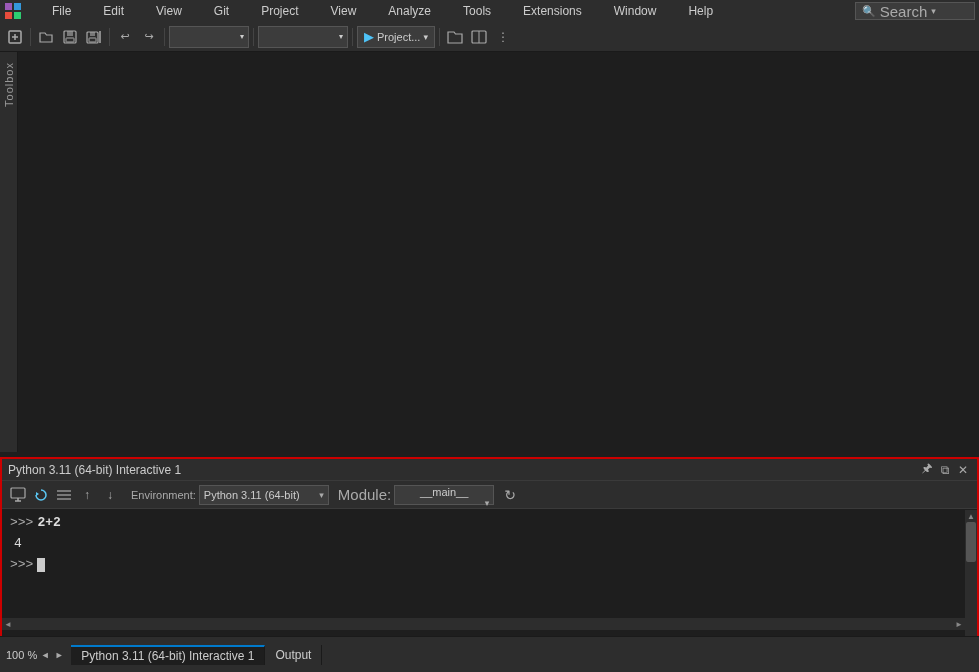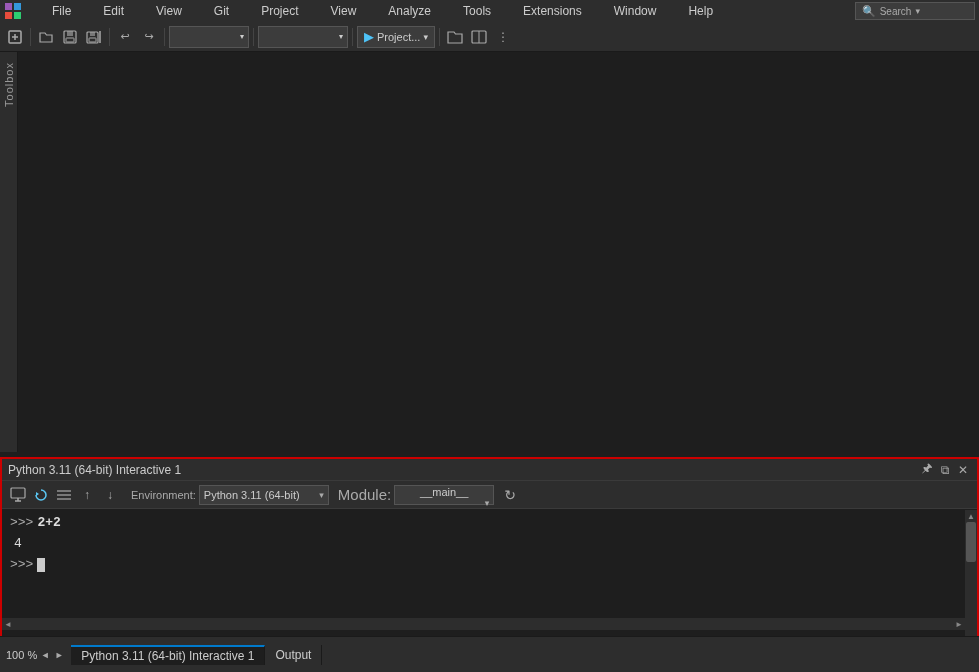--- a/index.html
+++ b/index.html
@@ -413,21 +413,21 @@
   <div class="menu-item">Git</div>
   <div class="menu-item">Project</div>
   <div class="menu-item">View</div>
   <div class="menu-item">Analyze</div>
   <div class="menu-item">Tools</div>
   <div class="menu-item">Extensions</div>
   <div class="menu-item">Window</div>
   <div class="menu-item">Help</div>
   <div class="menu-search">
     <span style="color:#aaa;font-size:11px;">🔍</span>
-    <span style="color:#aaa;font-size:10px;">Search</span>
+    <span style="color:#aaa;font-size:15px;">Search</span>
     <span style="color:#aaa;font-size:9px;">▾</span>
   </div>
 </div>
 
 <div id="toolbar">
   <div class="toolbar-btn" title="New Project">
     <svg width="14" height="14" viewBox="0 0 14 14" fill="#aaa">
         <rect x="1" y="1" width="12" height="12" rx="1" fill="none" stroke="#aaa" stroke-width="1.5"></rect>
         <line x1="7" y1="4" x2="7" y2="10" stroke="#aaa" stroke-width="1.5"></line>
         <line x1="4" y1="7" x2="10" y2="7" stroke="#aaa" stroke-width="1.5"></line>

